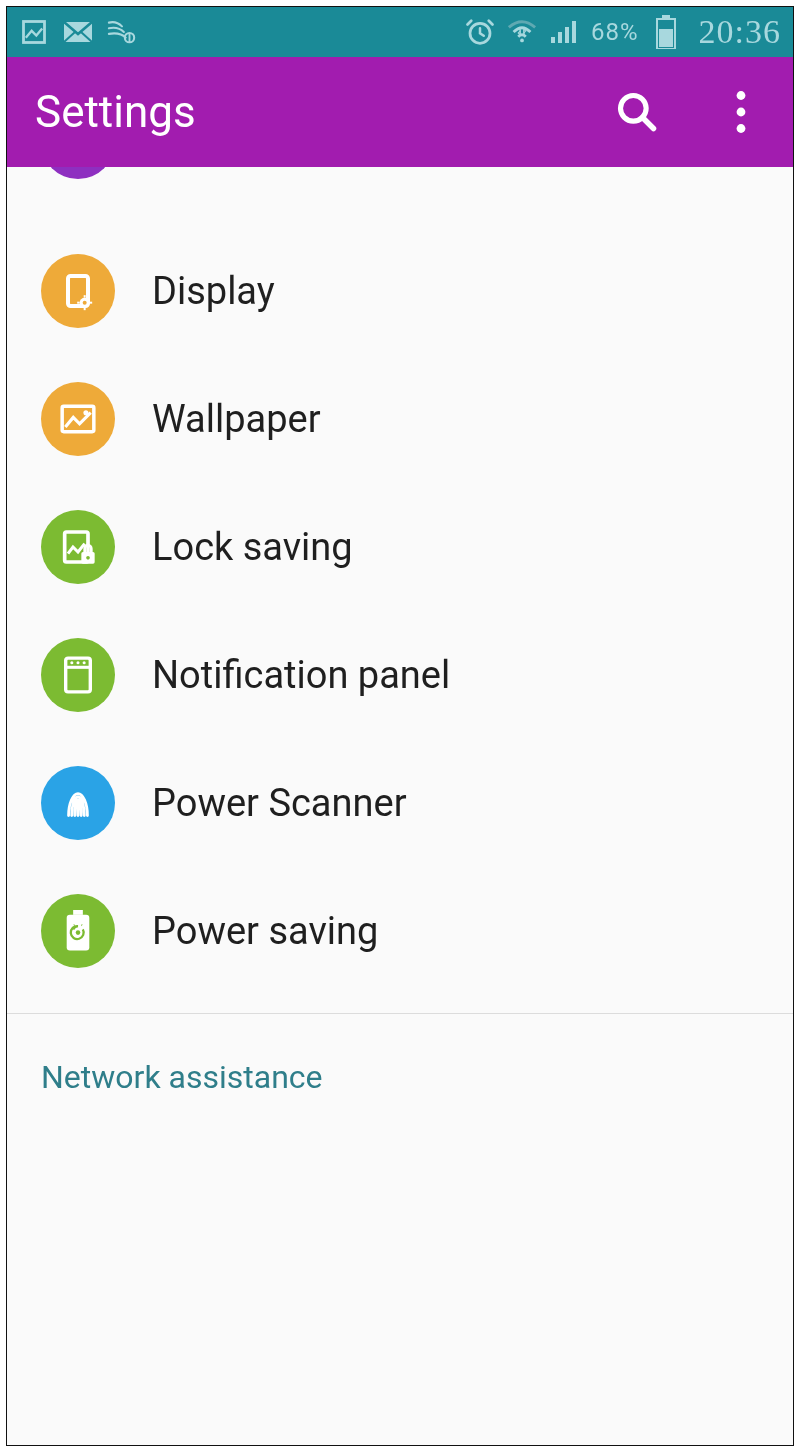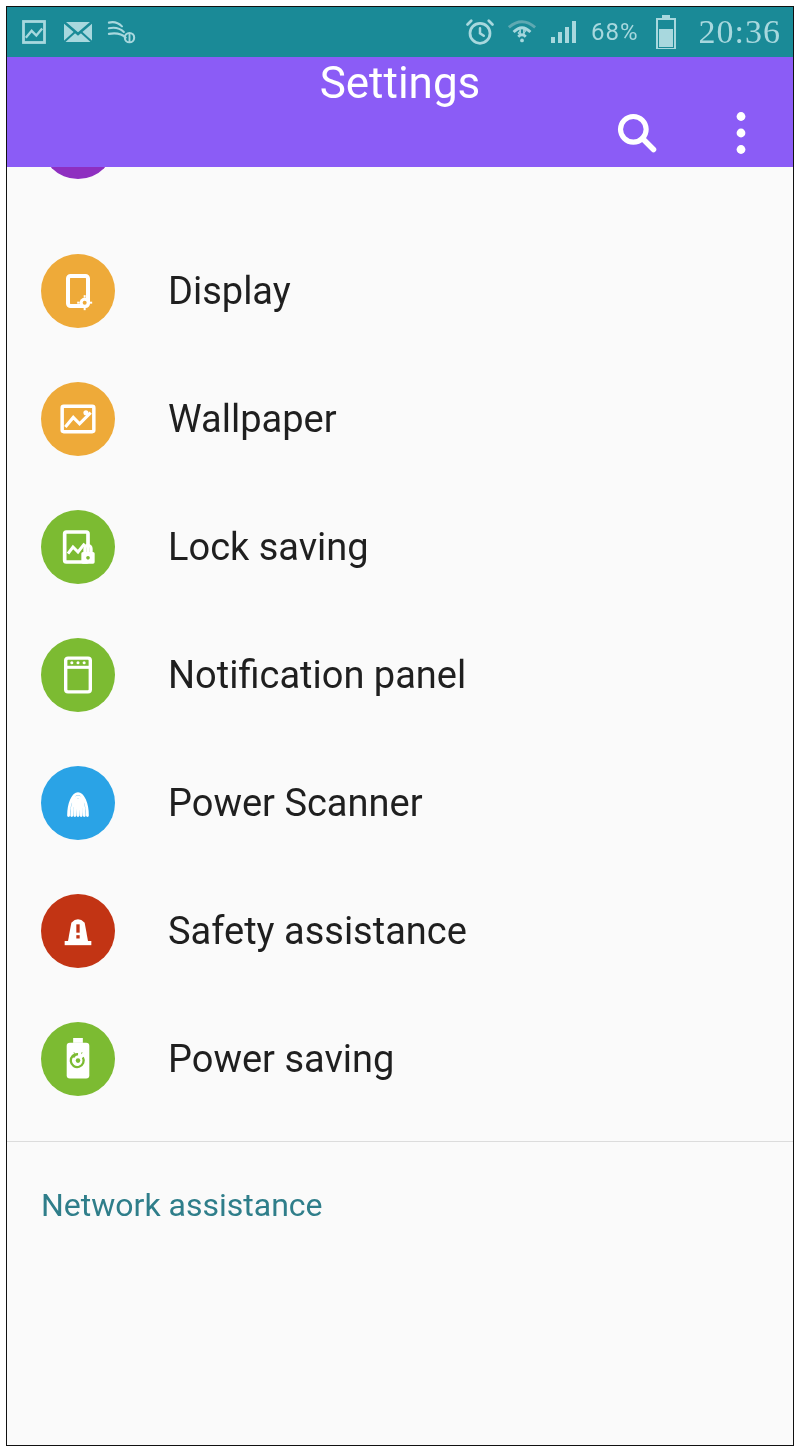--- a/index.html
+++ b/index.html
@@ -23,26 +23,25 @@
     color: #a8d8de;
   }
   .status-left { display:flex; gap:14px; align-items:center;}
   .status-right { margin-left:auto; display:flex; gap:12px; align-items:center; font-size:28px;}
   .stat-icon { width:30px; height:30px; display:flex; align-items:center; justify-content:center;}
   .battery-pct { font-size:24px; letter-spacing:1px;}
   .clock { font-size:34px; font-weight:300; letter-spacing:1px; margin-left:6px;font-family:Liberation Serif, serif;}
   
   .app-bar {
     height: 110px;
-    background: #8b5cf6;
+    background: #a21caf;
     display:flex;
     align-items:center;
     padding: 0 28px;
     color:#fff;
-    flex-direction:column;
   }
   .app-title { font-size:44px; font-weight:400;}
   .app-actions { margin-left:auto; display:flex; gap:56px; align-items:center;}
   .act-btn { width:48px; height:48px; display:flex; align-items:center; justify-content:center; color:#fff;}
   
   .list { background:#fafafa; }
   .row {
     display:flex;
     align-items:center;
     height:128px;
@@ -51,21 +50,21 @@
   .row.cut { height: 30px; align-items:flex-start; overflow:hidden; margin-bottom: 30px;}
   .row.cut .circle{ margin-top:-62px;}
   .circle {
     width:74px; height:74px; border-radius:50%;
     display:flex; align-items:center; justify-content:center;
     color:#fff; flex-shrink:0;
   }
   .row-label {
     font-size:38px;
     color:#1f1f1f;
-    margin-left: 53px;
+    margin-left: 37px;
     font-weight:400;
   }
   .c-purple { background:#8e2fc0;}
   .c-orange { background:#eeaa39;}
   .c-green  { background:#7cbb32;}
   .c-blue   { background:#2aa3e6;}
   .c-red    { background:#c23414;}
   .section-divider { height:1px; background:#dcdcdc; margin-top:18px;}
   .section-header { font-size:32px; color:#2f7e8a; padding: 44px 34px 18px;}
   
@@ -221,31 +220,20 @@
 
     <div class="row">
       <div class="circle c-blue">
         <svg width="40" height="44" viewBox="0 0 24 28">
             <path d="M6 22c0-8 3-14 6-14s6 6 6 14 M8 22c0-7 2-12 4-12s4 5 4 12 M10 22c0-6 1-10 2-10s2 4 2 10 M12 12v10" fill="none" stroke="#fff" stroke-width="1.8" stroke-linecap="round"></path>
           </svg>
       </div>
       <div class="row-label">Power Scanner</div>
     </div>
 
-    <div class="row">
-      <div class="circle c-red">
-        <svg width="40" height="40" viewBox="0 0 24 24">
-            <path d="M6 18 L8 7 Q12 3 16 7 L18 18 Z" fill="#fff"></path>
-            <rect x="4" y="18" width="16" height="2.5" fill="#fff"></rect>
-            <rect x="11" y="8" width="2" height="5" fill="#c23414"></rect>
-            <rect x="11" y="14.5" width="2" height="2" fill="#c23414"></rect>
-          </svg>
-      </div>
-      <div class="row-label">Safety assistance</div>
-    </div>
 
     <div class="row">
       <div class="circle c-green">
         <svg width="30" height="42" viewBox="0 0 18 26">
             <rect x="6" y="0" width="6" height="3" fill="#fff"></rect>
             <rect x="2" y="3" width="14" height="22" rx="2" fill="#fff"></rect>
             <g transform="translate(9,14)" fill="#7cbb32">
               <path d="M0 -4 A4 4 0 1 0 3 -2 M-3 -2 A4 4 0 0 1 0 -4" fill="none" stroke="#7cbb32" stroke-width="1.4"></path>
               <path d="M-2 -4l-1 -1 1 0 0 -1z M2 -4l1 -1 -1 0 0 -1z" fill="#7cbb32"></path>
               <circle r="1.4" fill="#7cbb32"></circle>

